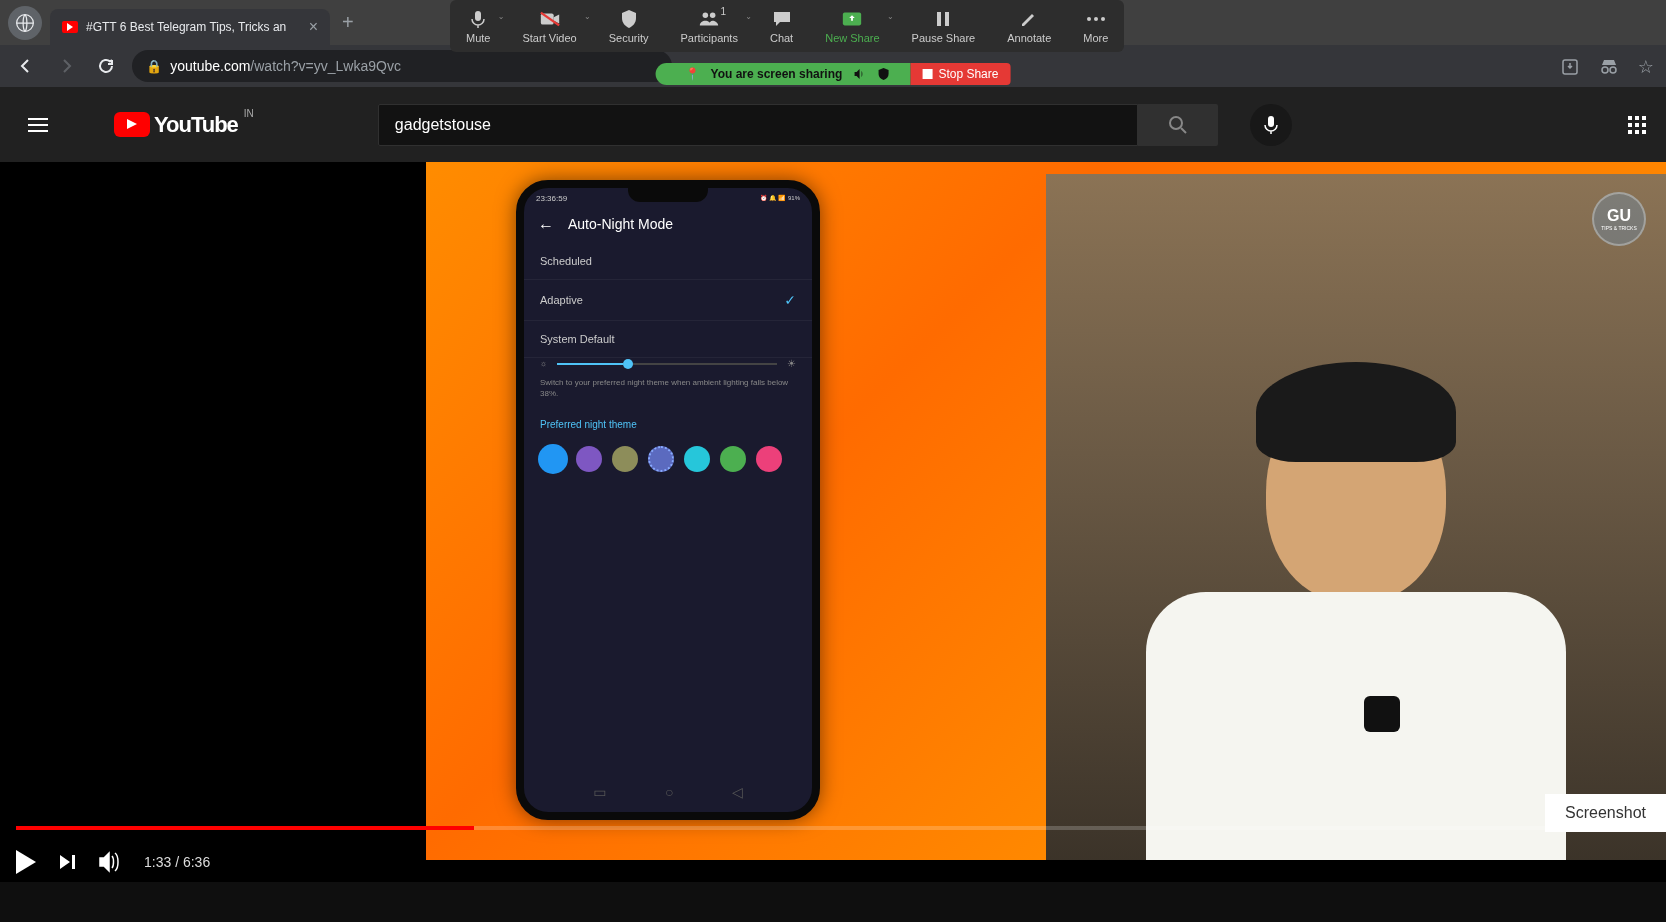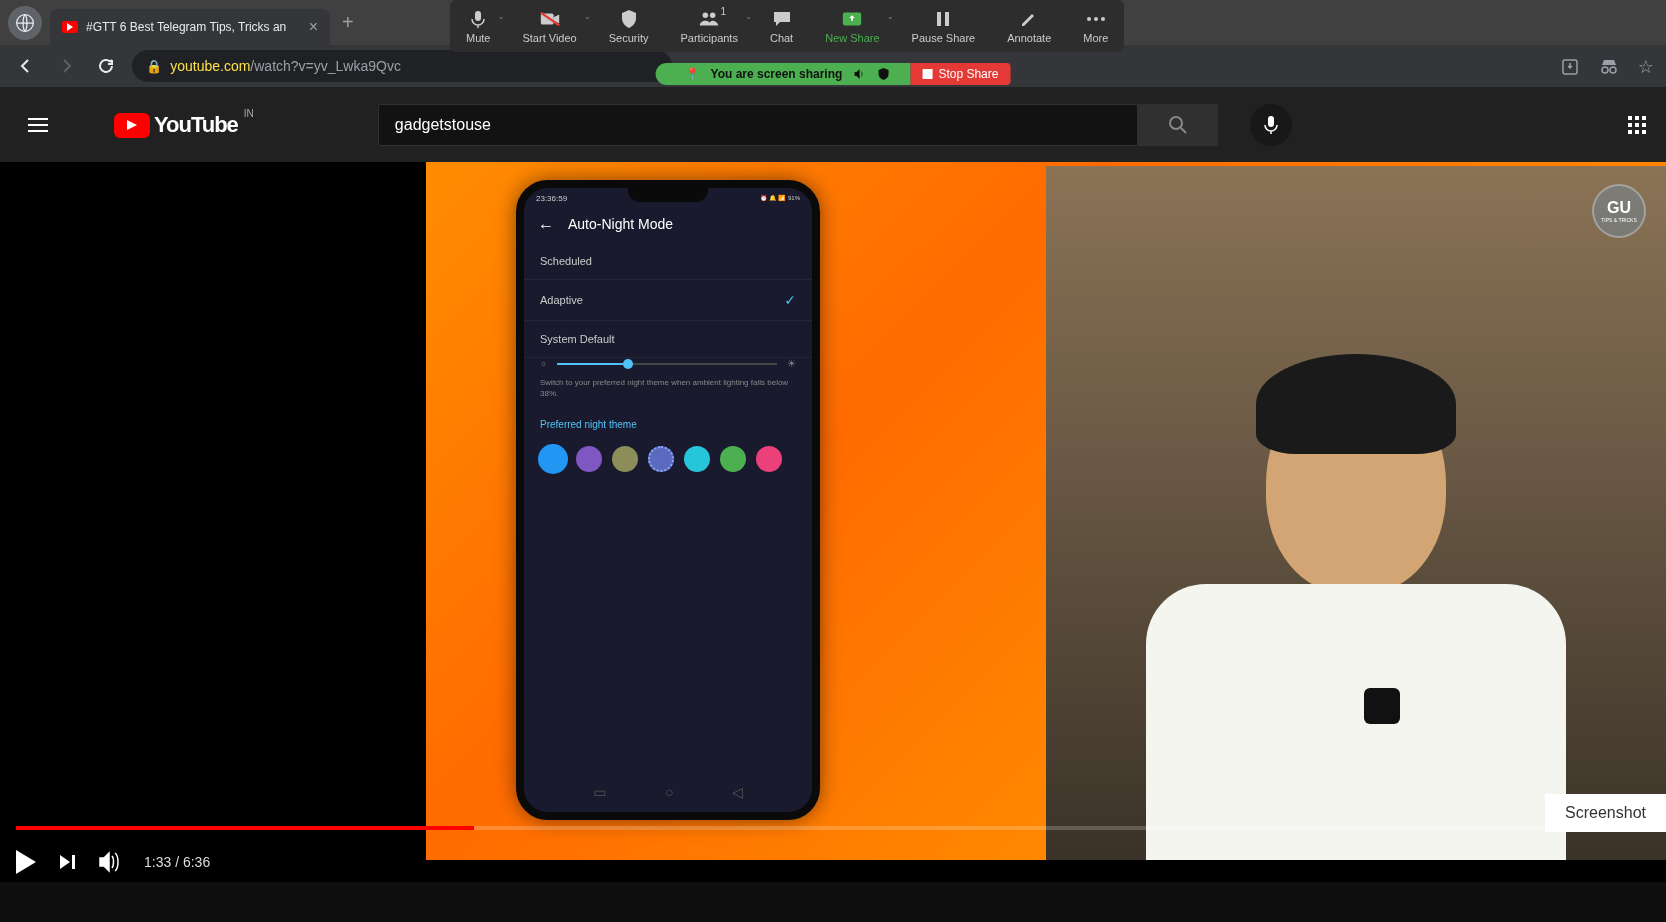--- a/index.html
+++ b/index.html
@@ -22,37 +22,37 @@
 .zoom-icon { width: 22px; height: 22px; display: flex; align-items: center; justify-content: center; }
 .zoom-arrow { position: absolute; right: 2px; top: 8px; font-size: 8px; color: #888; }
 .zoom-badge { position: absolute; top: 2px; right: 28px; background: transparent; color: #ccc; font-size: 10px; }
 
 
 .address-bar { background: #35363a; height: 42px; display: flex; align-items: center; padding: 0 12px; gap: 12px; }
 .nav-btn { color: #9aa0a6; cursor: pointer; display: flex; align-items: center; justify-content: center; width: 28px; height: 28px; }
 .url-box { flex: 0 0 auto; background: #202124; border-radius: 20px; height: 32px; display: flex; align-items: center; padding: 0 14px; gap: 8px; width: 540px; }
 .lock-icon { color: #9aa0a6; font-size: 13px; }
 .url-text { color: #9aa0a6; font-size: 14px; }
-.url-text .domain { color: #fde047; }
+.url-text .domain { color: #ffffff; }
 
 
 .share-banner { position: absolute; top: 60px; left: 50%; transform: translateX(-50%); height: 28px; display: flex; align-items: center; z-index: 99; }
 .share-green { background: #4caf50; padding: 4px 20px 4px 30px; border-radius: 14px 0 0 14px; display: flex; align-items: center; gap: 10px; font-size: 12px; font-weight: bold; color: #111; }
 .share-red { background: #e53935; color: #fff; padding: 4px 12px; border-radius: 0 4px 4px 0; display: flex; align-items: center; gap: 6px; font-size: 12px; }
 .share-red .sq { width: 10px; height: 10px; background: #fff; }
 
 
 .browser-right { position: absolute; right: 12px; top: 56px; display: flex; gap: 18px; align-items: center; }
 .br-icon { color: #9aa0a6; cursor: pointer; font-size: 18px; }
 
 
 .yt-header { background: #212121; height: 75px; display: flex; align-items: center; padding: 0 20px; gap: 20px; margin-top: 0; }
 .yt-menu { display: flex; flex-direction: column; gap: 4px; cursor: pointer; padding: 8px; }
 .yt-menu span { width: 20px; height: 2px; background: #fff; }
-.yt-logo { display: flex; align-items: flex-end; gap: 2px; cursor: pointer; position: relative; padding-left: 38px; }
+.yt-logo { display: flex; align-items: flex-start; gap: 2px; cursor: pointer; position: relative; padding-left: 38px; }
 .yt-logo-icon { width: 36px; height: 25px; background: #f00; border-radius: 6px; position: relative; }
 .yt-logo-icon::after { content: ''; position: absolute; left: 13px; top: 7px; border-left: 10px solid #fff; border-top: 5.5px solid transparent; border-bottom: 5.5px solid transparent; }
 .yt-logo-text { font-size: 22px; font-weight: bold; letter-spacing: -1px; margin-left: 2px; }
 .yt-country { font-size: 10px; color: #aaa; position: absolute; top: -4px; right: -16px; }
 .yt-search-wrap { display: flex; margin-left: 120px; }
 .yt-search { background: #121212; border: 1px solid #303030; width: 760px; height: 42px; padding: 0 16px; color: #fff; font-size: 16px; border-radius: 2px 0 0 2px; }
 .yt-search-btn { background: #303030; border: none; width: 80px; height: 42px; color: #888; cursor: pointer; border-radius: 0 2px 2px 0; display: flex; align-items: center; justify-content: center; }
 .yt-mic { margin-left: 12px; width: 42px; height: 42px; background: #181818; border-radius: 50%; display: flex; align-items: center; justify-content: center; cursor: pointer; }
 .yt-right { margin-left: auto; display: flex; gap: 24px; align-items: center; }
 .yt-apps { display: grid; grid-template-columns: repeat(3, 4px); grid-template-rows: repeat(3, 4px); gap: 3px; cursor: pointer; }
@@ -83,21 +83,21 @@
 .theme-radio { width: 12px; height: 12px; border: 1.5px solid #888; border-radius: 50%; }
 .theme-radio.on { border-color: #4fc3f7; position: relative; }
 .theme-radio.on::after { content: ''; position: absolute; inset: 2px; background: #4fc3f7; border-radius: 50%; }
 .theme-label { font-size: 8px; color: #ccc; text-align: center; margin-top: 4px; }
 .color-dots { display: flex; gap: 10px; padding: 10px 16px; justify-content: flex-start; }
 .color-dot { width: 26px; height: 26px; border-radius: 50%; }
 .phone-nav { position: absolute; bottom: 12px; left: 0; right: 0; display: flex; justify-content: space-around; padding: 0 40px; }
 .phone-nav span { color: #555; font-size: 14px; }
 
 
-.presenter { position: absolute; right: 0; top: 4px; width: 620px; height: 100%; background: linear-gradient(180deg, #8b7355 0%, #6b5a45 40%, #3a3228 100%); }
+.presenter { position: absolute; right: 0; top: 12px; width: 620px; height: 100%; background: linear-gradient(180deg, #8b7355 0%, #6b5a45 40%, #3a3228 100%); }
 .presenter-body { position: absolute; bottom: 0; left: 50%; transform: translateX(-50%); width: 480px; height: 520px; }
 .presenter-head { width: 180px; height: 220px; background: #d4a574; border-radius: 50% 50% 45% 45%; margin: 30px auto 0; position: relative; }
 .presenter-hair { position: absolute; top: -20px; left: -10px; right: -10px; height: 100px; background: #1a1a1a; border-radius: 50% 50% 20% 20%; }
 .presenter-shirt { width: 420px; height: 280px; background: #f5f5f0; border-radius: 60px 60px 0 0; margin: -10px auto 0; position: relative; }
 .gtu-badge { position: absolute; top: 18px; right: 20px; width: 54px; height: 54px; background: rgba(100,150,200,0.3); border-radius: 50%; display: flex; align-items: center; justify-content: center; font-size: 8px; color: #fff; text-align: center; border: 2px solid rgba(255,255,255,0.3); flex-direction: column; }
 .mic-clip { position: absolute; bottom: 140px; left: 52%; width: 36px; height: 36px; background: #111; border-radius: 6px; }
 
 
 .video-controls { position: absolute; bottom: 0; left: 0; right: 0; height: 56px; }
 .progress-bar { position: absolute; top: 0; left: 16px; right: 16px; height: 4px; background: rgba(255,255,255,0.2); }

